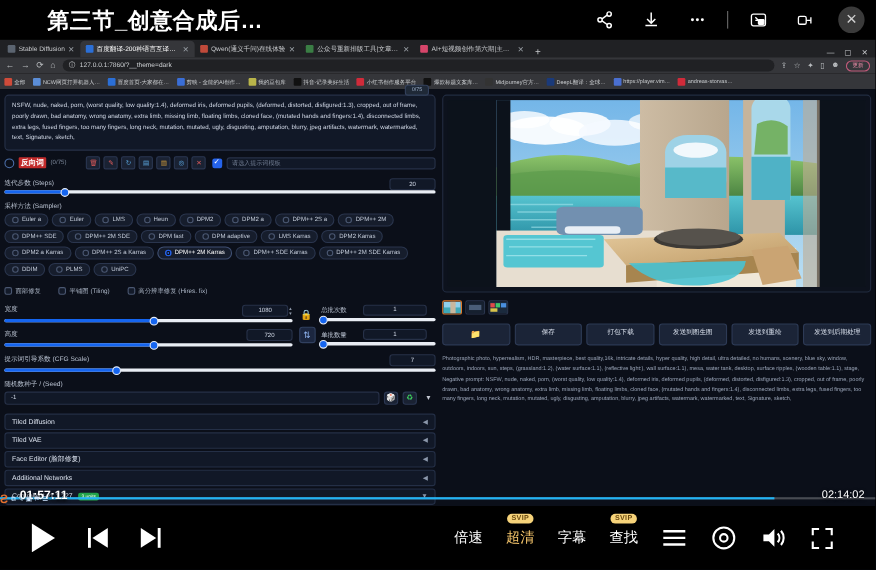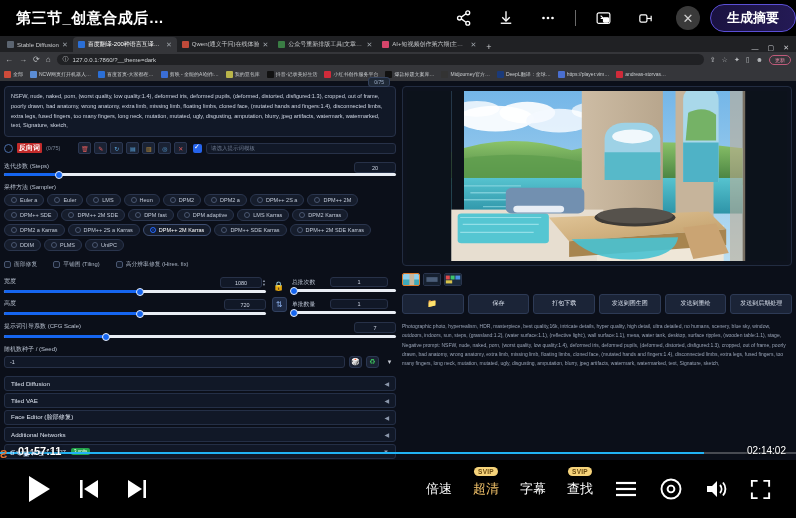--- a/index.html
+++ b/index.html
@@ -11,22 +11,22 @@
   }
   #app { position: relative; width: 796px; height: 518px; }
 
   
   .video-topbar {
     position: absolute; top: 0; left: 0; width: 796px; height: 36px;
     background: linear-gradient(180deg, rgba(0,0,0,0.92) 0%, rgba(0,0,0,0.78) 100%);
     display: flex; align-items: center; z-index: 40;
   }
   .vt-title {
-    color: #fff; font-size: 15px; font-weight: 700;
-    margin-left: 16px; letter-spacing: .5px;
+    color: #fff; font-size: 20px; font-weight: 700;
+    margin-left: 43px; letter-spacing: .5px;
     white-space: nowrap; overflow: hidden; max-width: 270px;
   }
   .vt-icons { margin-left: auto; display: flex; align-items: center; gap: 0; }
   .vt-ico {
     width: 42px; height: 36px; display: flex; align-items: center; justify-content: center;
     color: #fff; cursor: pointer;
   }
   .vt-sep { width: 1px; height: 16px; background: #6a6a6a; margin: 0 6px; }
   .vt-close {
     width: 24px; height: 24px; border-radius: 50%;
@@ -274,21 +274,21 @@
     color: #cfe6ff; font-size: 6px;
   }
   .vp-logo { position: absolute; left: 0; top: 2px; color: #e8722e; font-size: 11px; font-weight: 700; }
 
   .vp-controls {
     position: absolute; left: 0; bottom: 0; width: 796px; height: 58px;
     background: #000; display: flex; align-items: center; z-index: 46;
   }
   .pc-left { display: flex; align-items: center; gap: 26px; padding-left: 26px; }
   .pc-ico { color: #fff; cursor: pointer; display: flex; align-items: center; }
-  .pc-right { margin-left: auto; display: flex; align-items: center; gap: 21px; padding-right: 24px; }
+  .pc-right { margin-left: auto; display: flex; align-items: center; gap: 21px; padding-right: 37px; }
   .pc-text { color: #fff; font-size: 13px; position: relative; cursor: pointer; white-space: nowrap; }
   .pc-text.gold { color: #f3c36a; }
   .svip {
     position: absolute; top: -13px; left: 50%; transform: translateX(-50%);
     background: #f6d37a; color: #6a4a10; font-size: 6.5px; font-weight: 700;
     border-radius: 5px; padding: 1px 4px; letter-spacing: .3px;
   }
 </style>
 </head>
 <body>
@@ -793,21 +793,20 @@
         </svg>
       </div>
       <div class="vt-ico">
         <svg width="17" height="17" viewBox="0 0 24 24" fill="none" stroke="#fff" stroke-width="1.7">
           <rect x="4" y="7" width="10" height="10" rx="2"></rect>
             <path d="M14 12 h6"></path>
             <path d="M20 8 v8"></path>
         </svg>
       </div>
       <div class="vt-close">✕</div>
-      <div class="vt-summary">生成摘要</div>
     </div>
   </div>
 
   <div class="vp-progress">
     <div class="vp-bar">
       <div class="played"></div>
     </div>
     <div class="vp-logo">Ƨ</div>
     <div class="vp-t-left">01:57:11</div>
     <div class="vp-mini">

